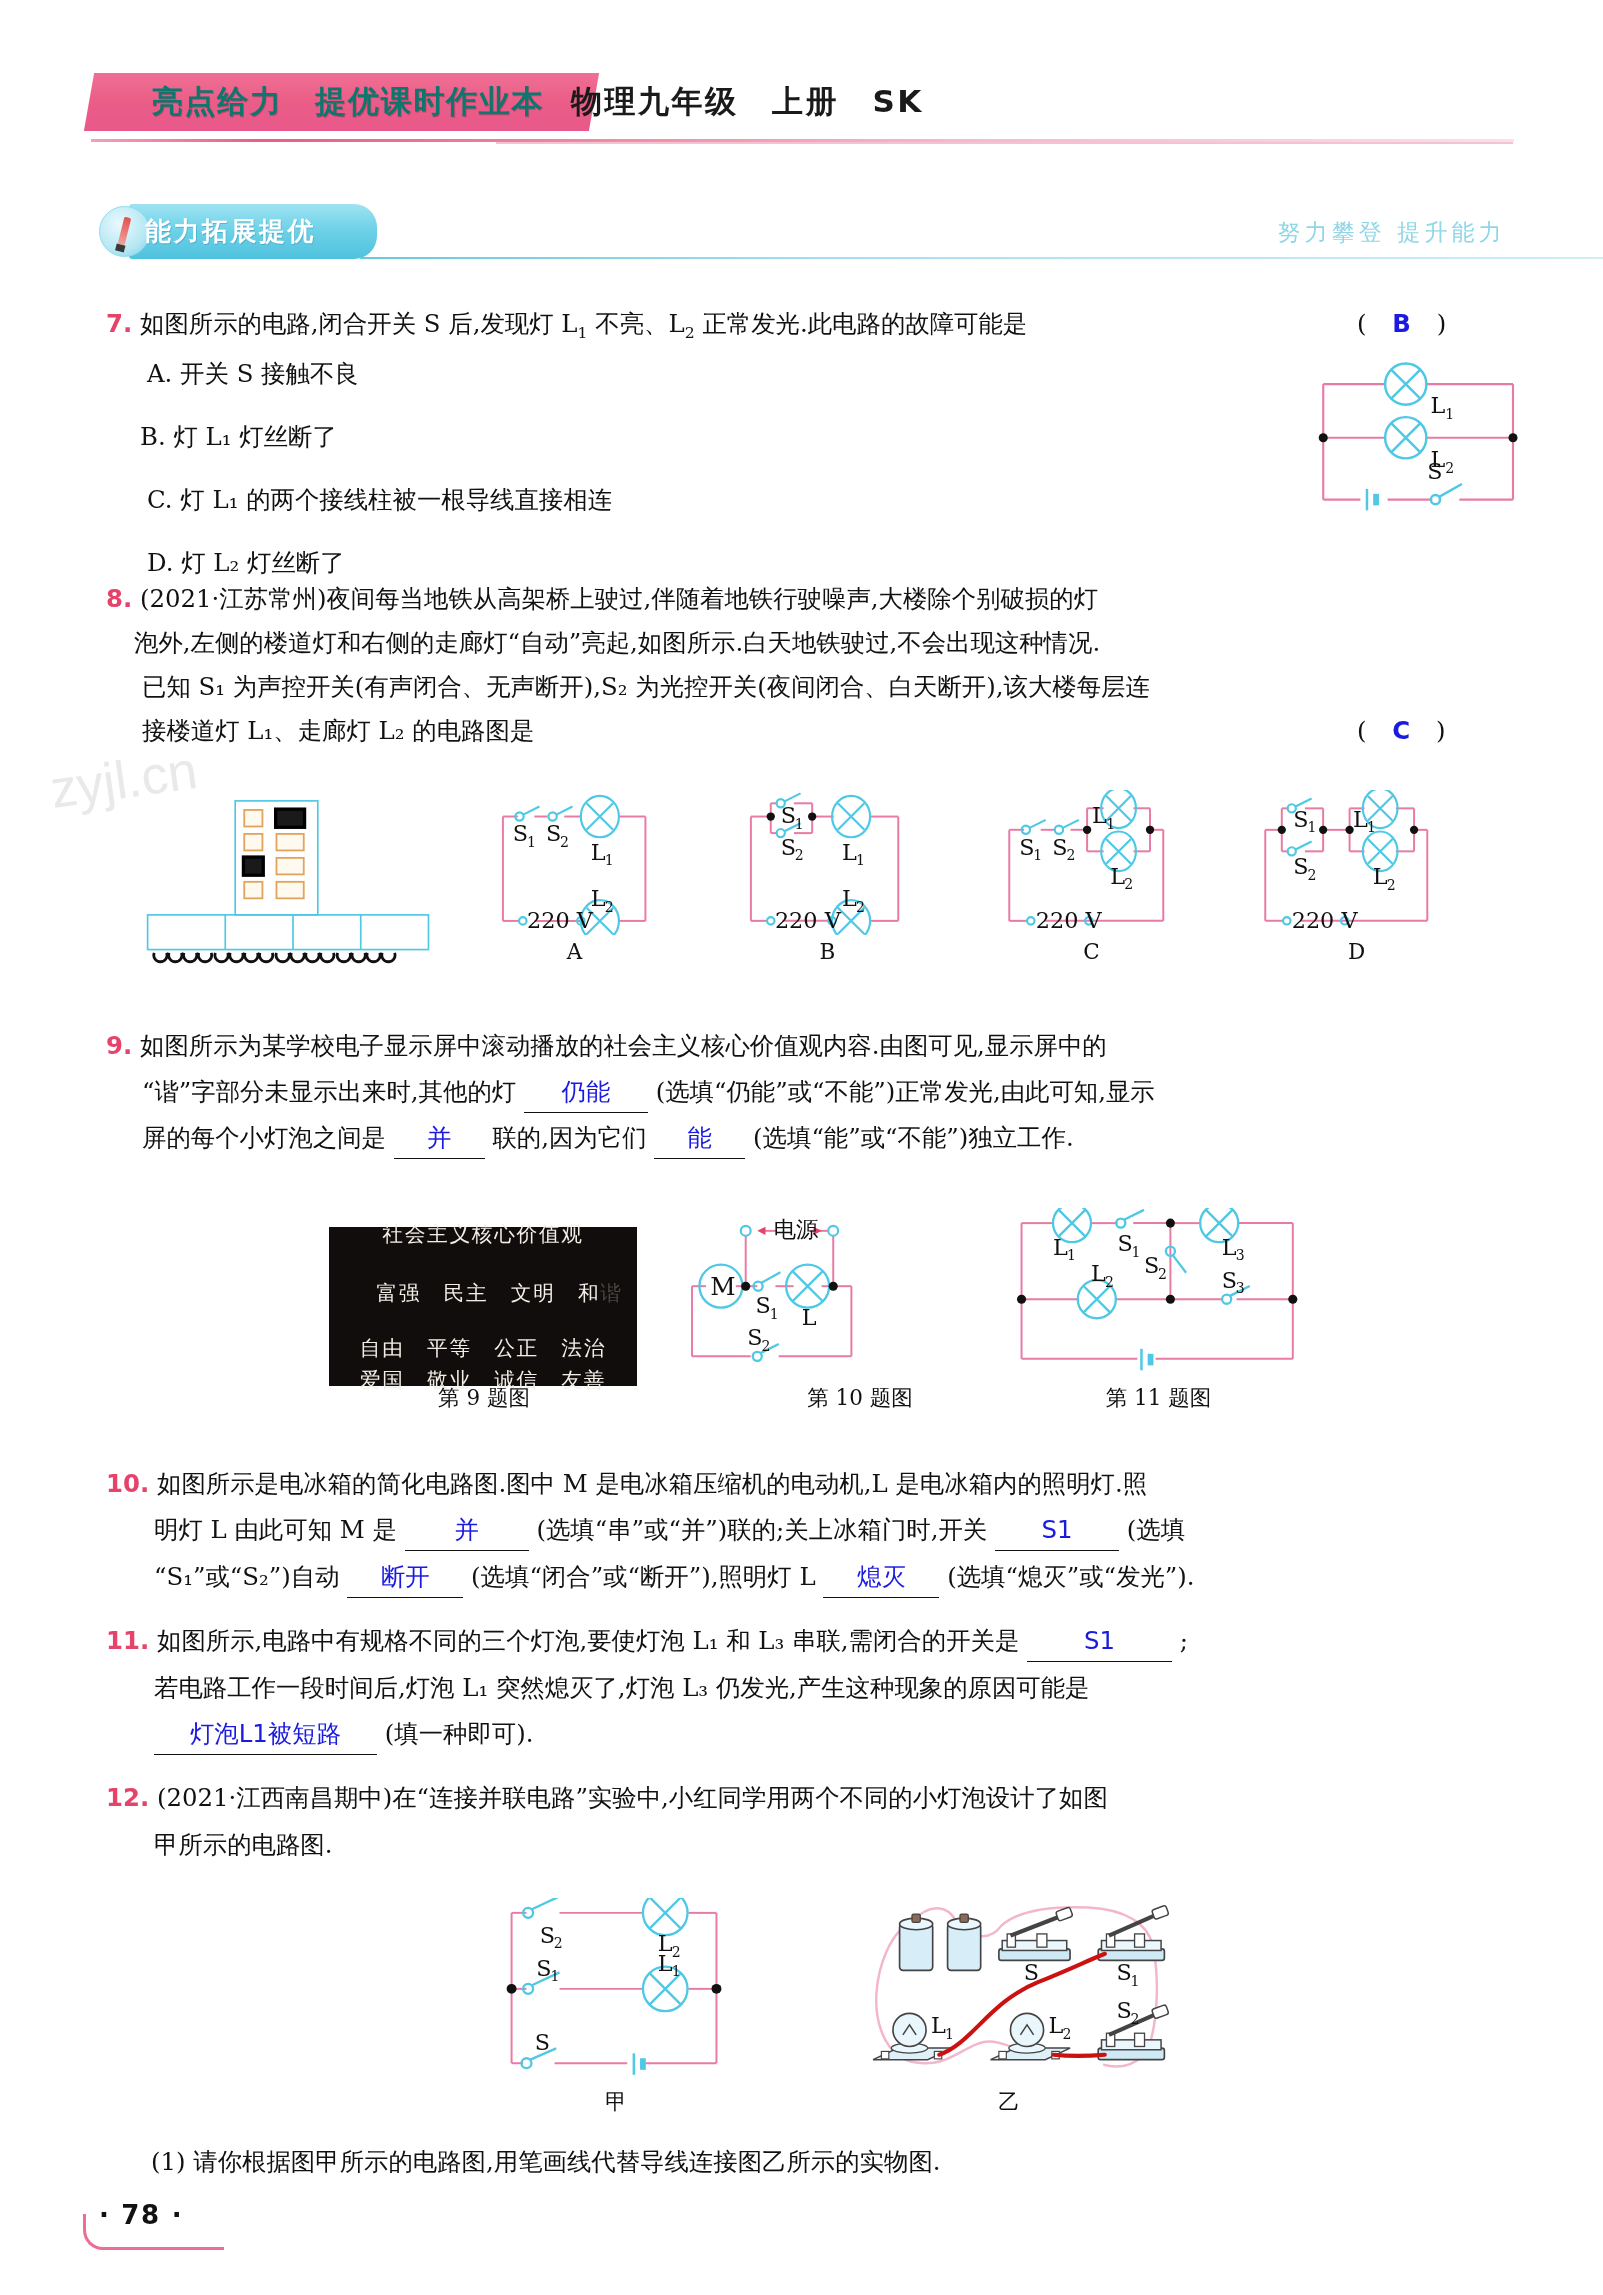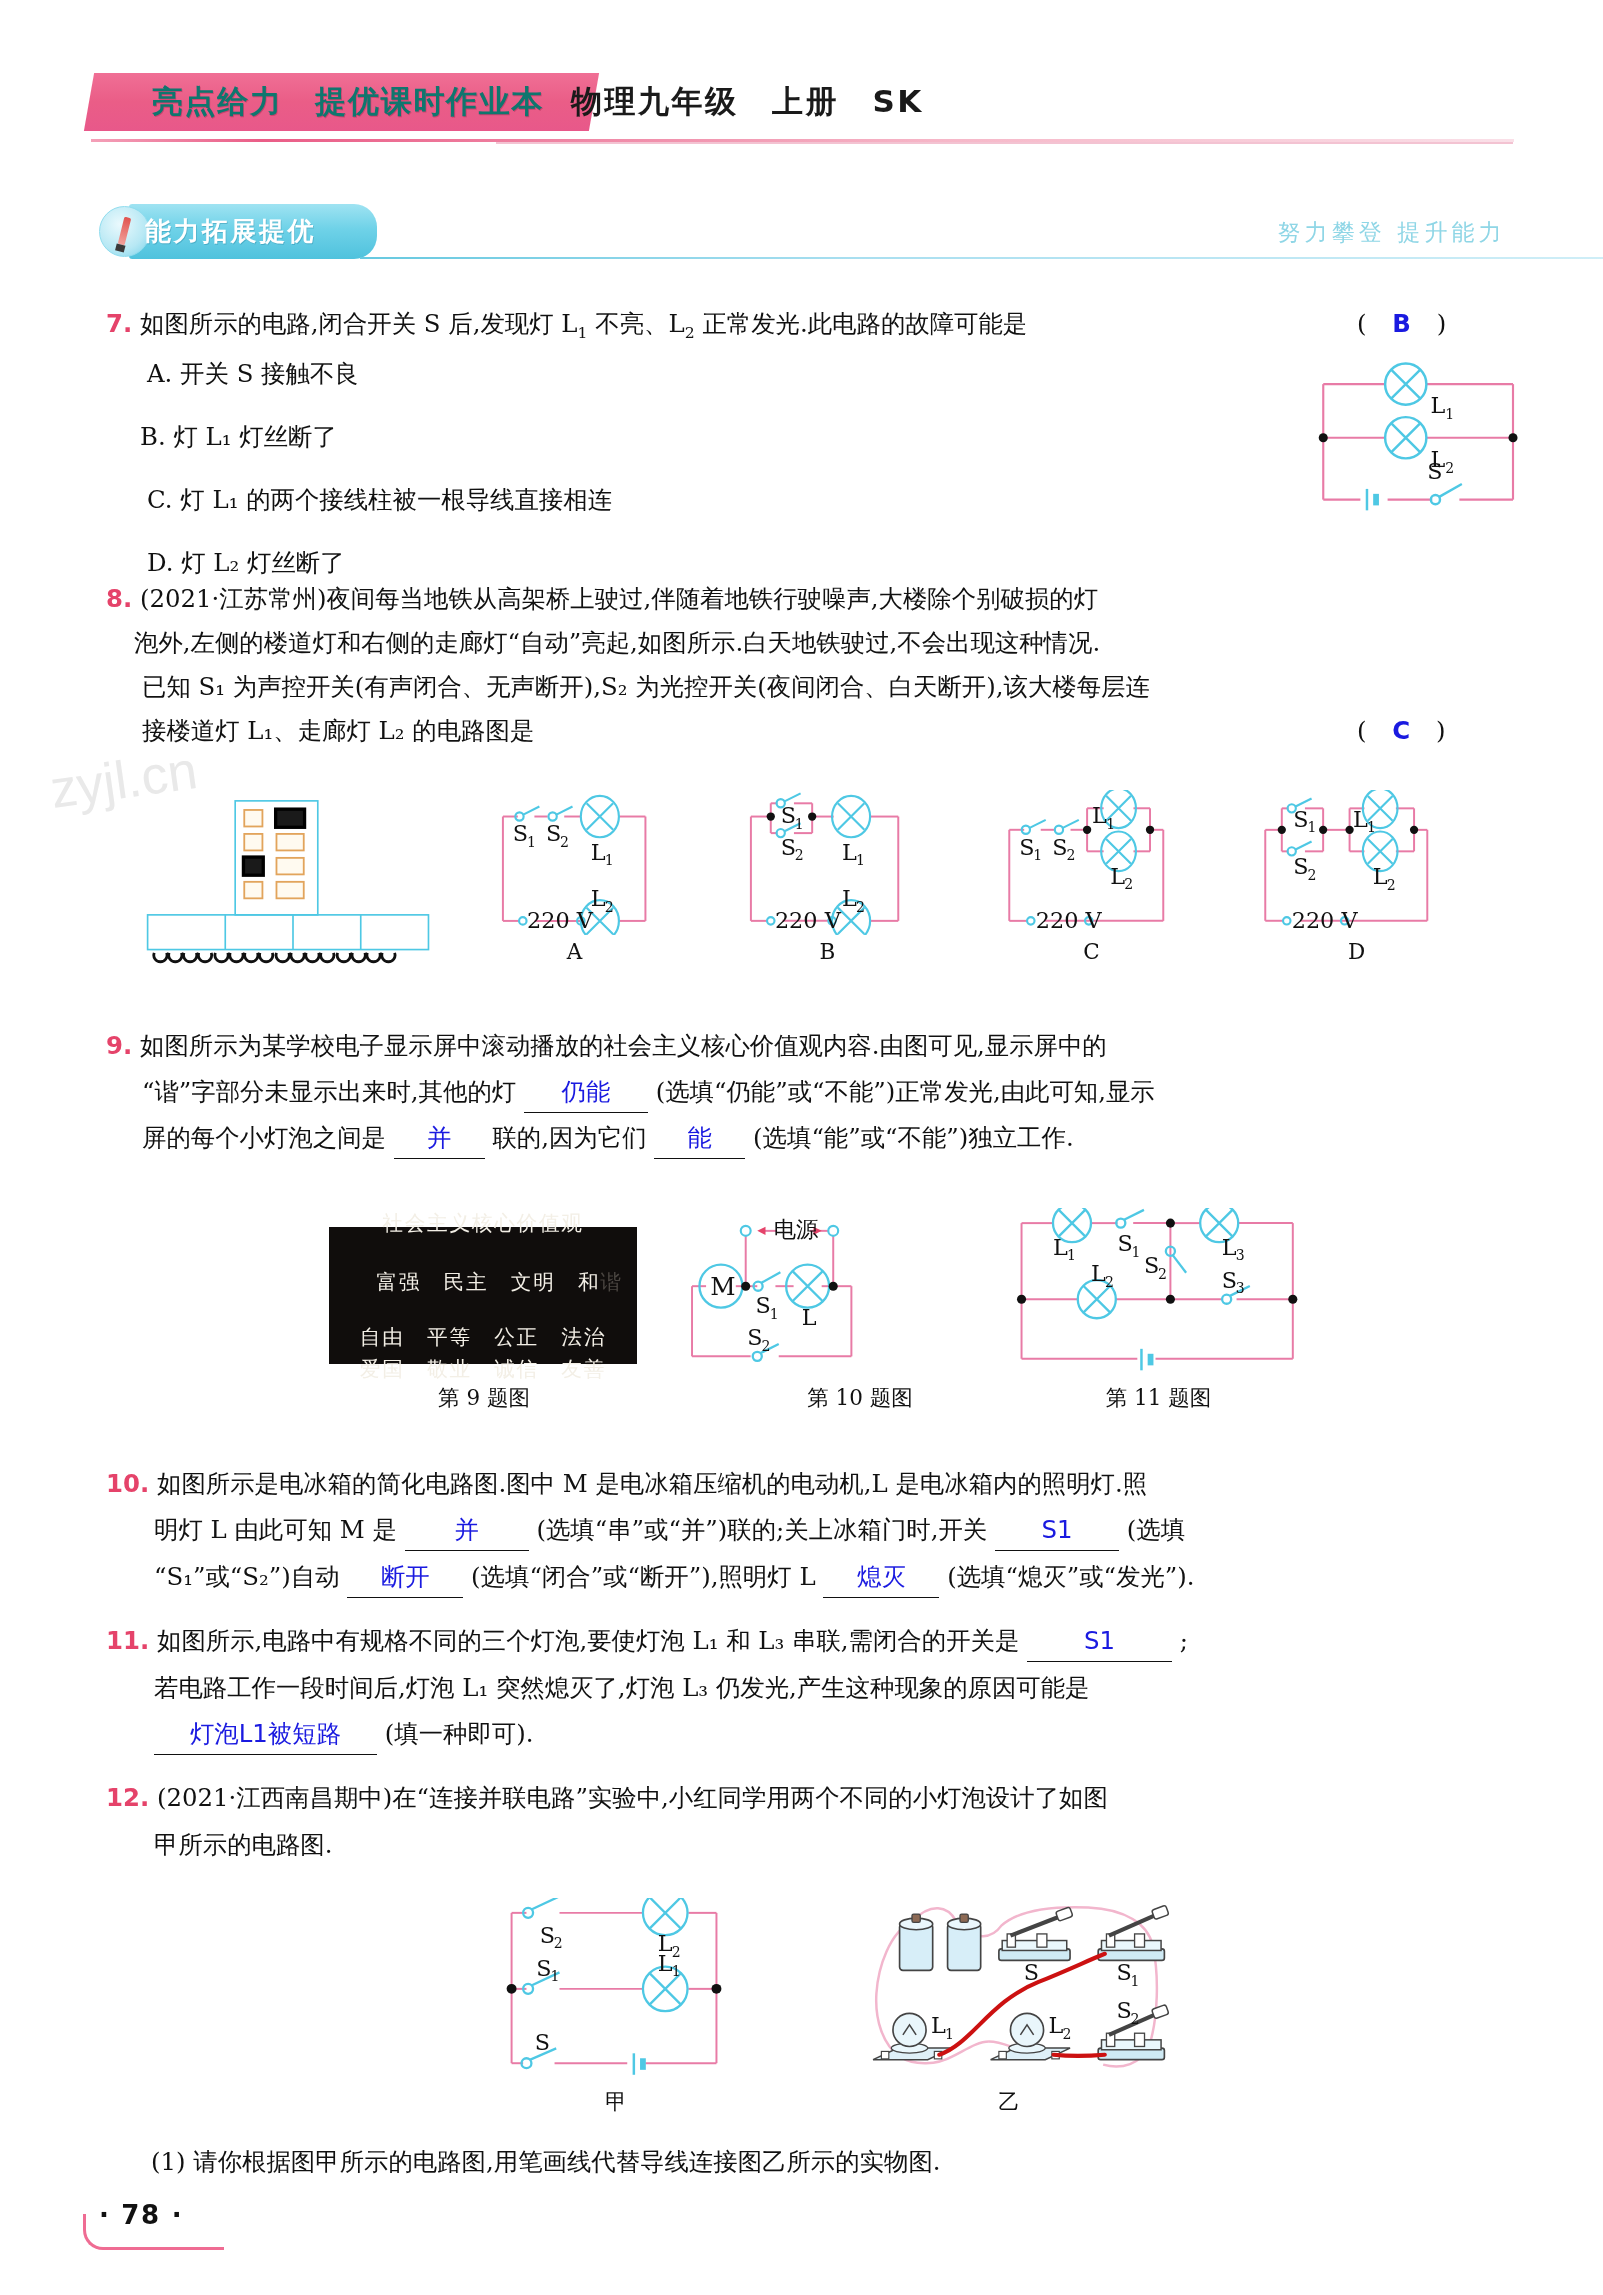--- a/index.html
+++ b/index.html
@@ -446,21 +446,21 @@
   <span>(选填“仍能”或“不能”)正常发光,由此可知,显示</span>
 </div>
 <div class="q" style="left:142px; top:1118px; width:1406px;">
   <span>屏的每个小灯泡之间是</span>
   <span class="blank" style="width:91px;">并</span>
   <span>联的,因为它们</span>
   <span class="blank" style="width:91px;">能</span>
   <span>(选填“能”或“不能”)独立工作.</span>
 </div>
 
-<div class="led" style="left:329px; top:1227px; width:308px; height:137px;">
+<div class="led" style="left:329px; top:1227px; width:308px; height:159px;">
   <div class="led-title">社会主义核心价值观</div>
   <div class="led-row">
     <span>富强　民主　文明　和</span><span class="faded">谐</span>
   </div>
   <div class="led-row">自由　平等　公正　法治</div>
   <div class="led-row">爱国　敬业　诚信　友善</div>
 </div>
 <div class="cap" style="left:356px; top:1383px; width:256px;">第 9 题图</div>
 
 <div class="fig" style="left:671px; top:1216px;">

